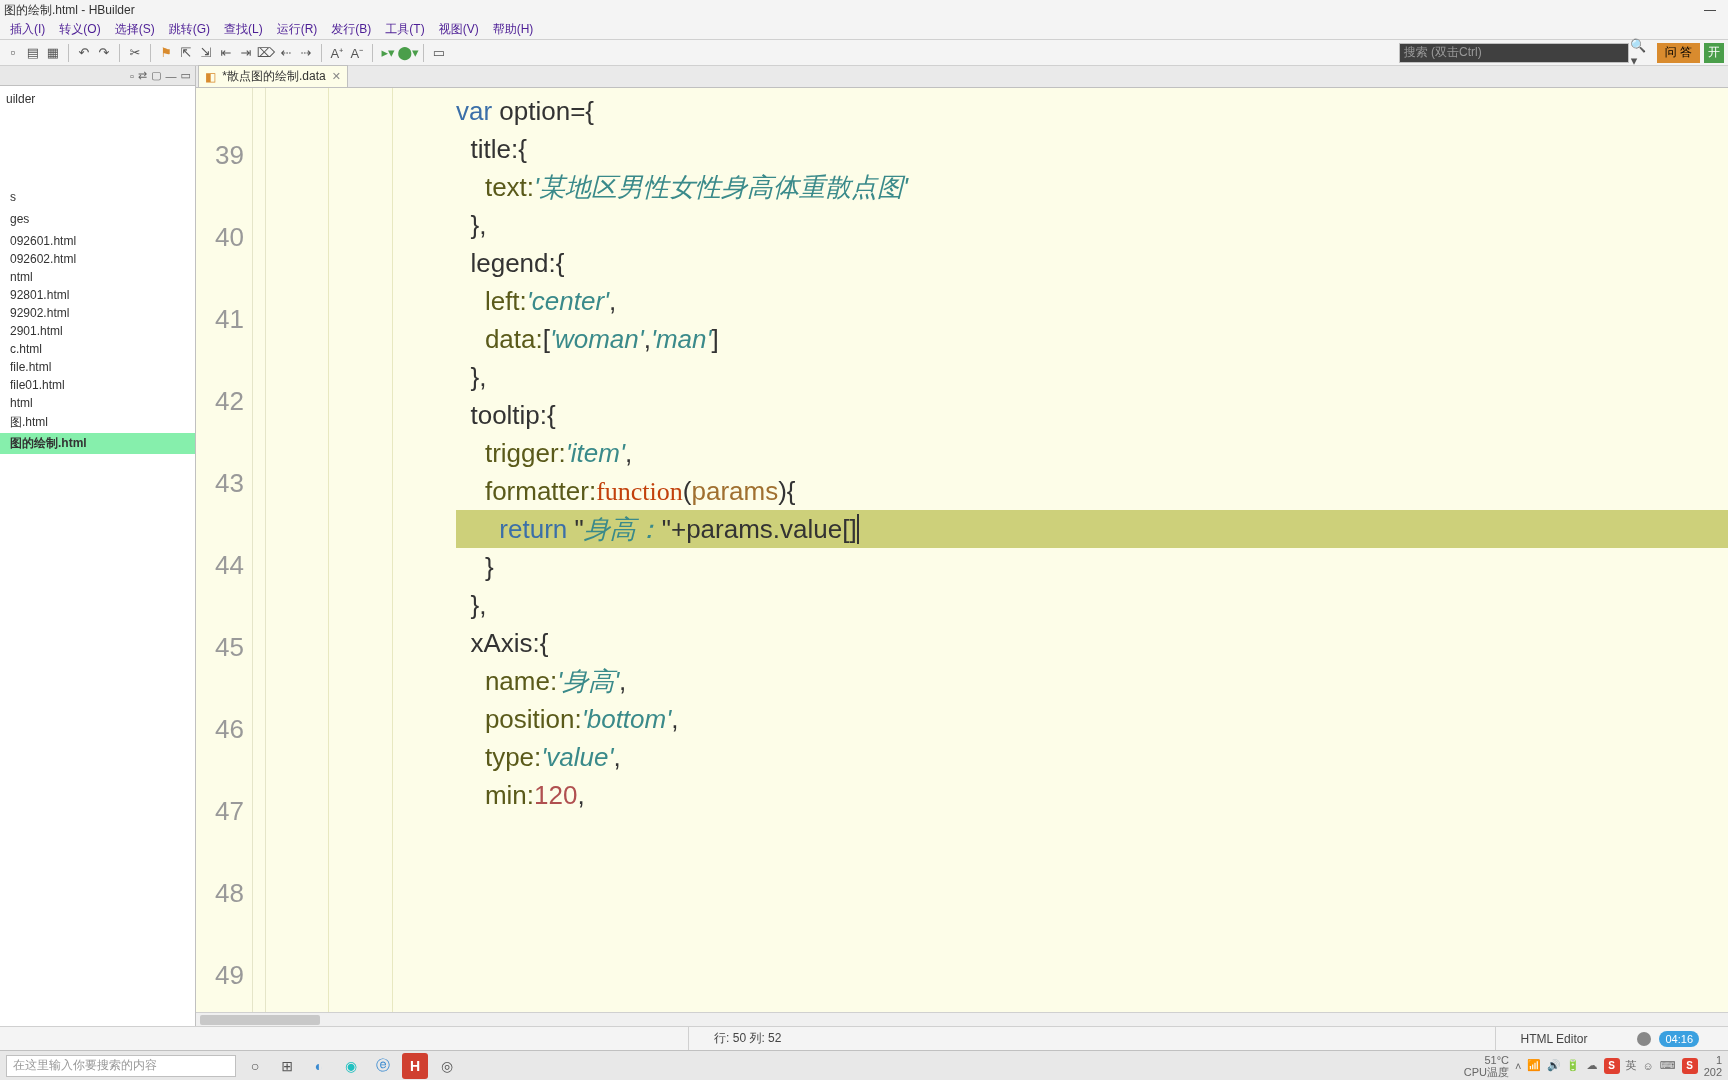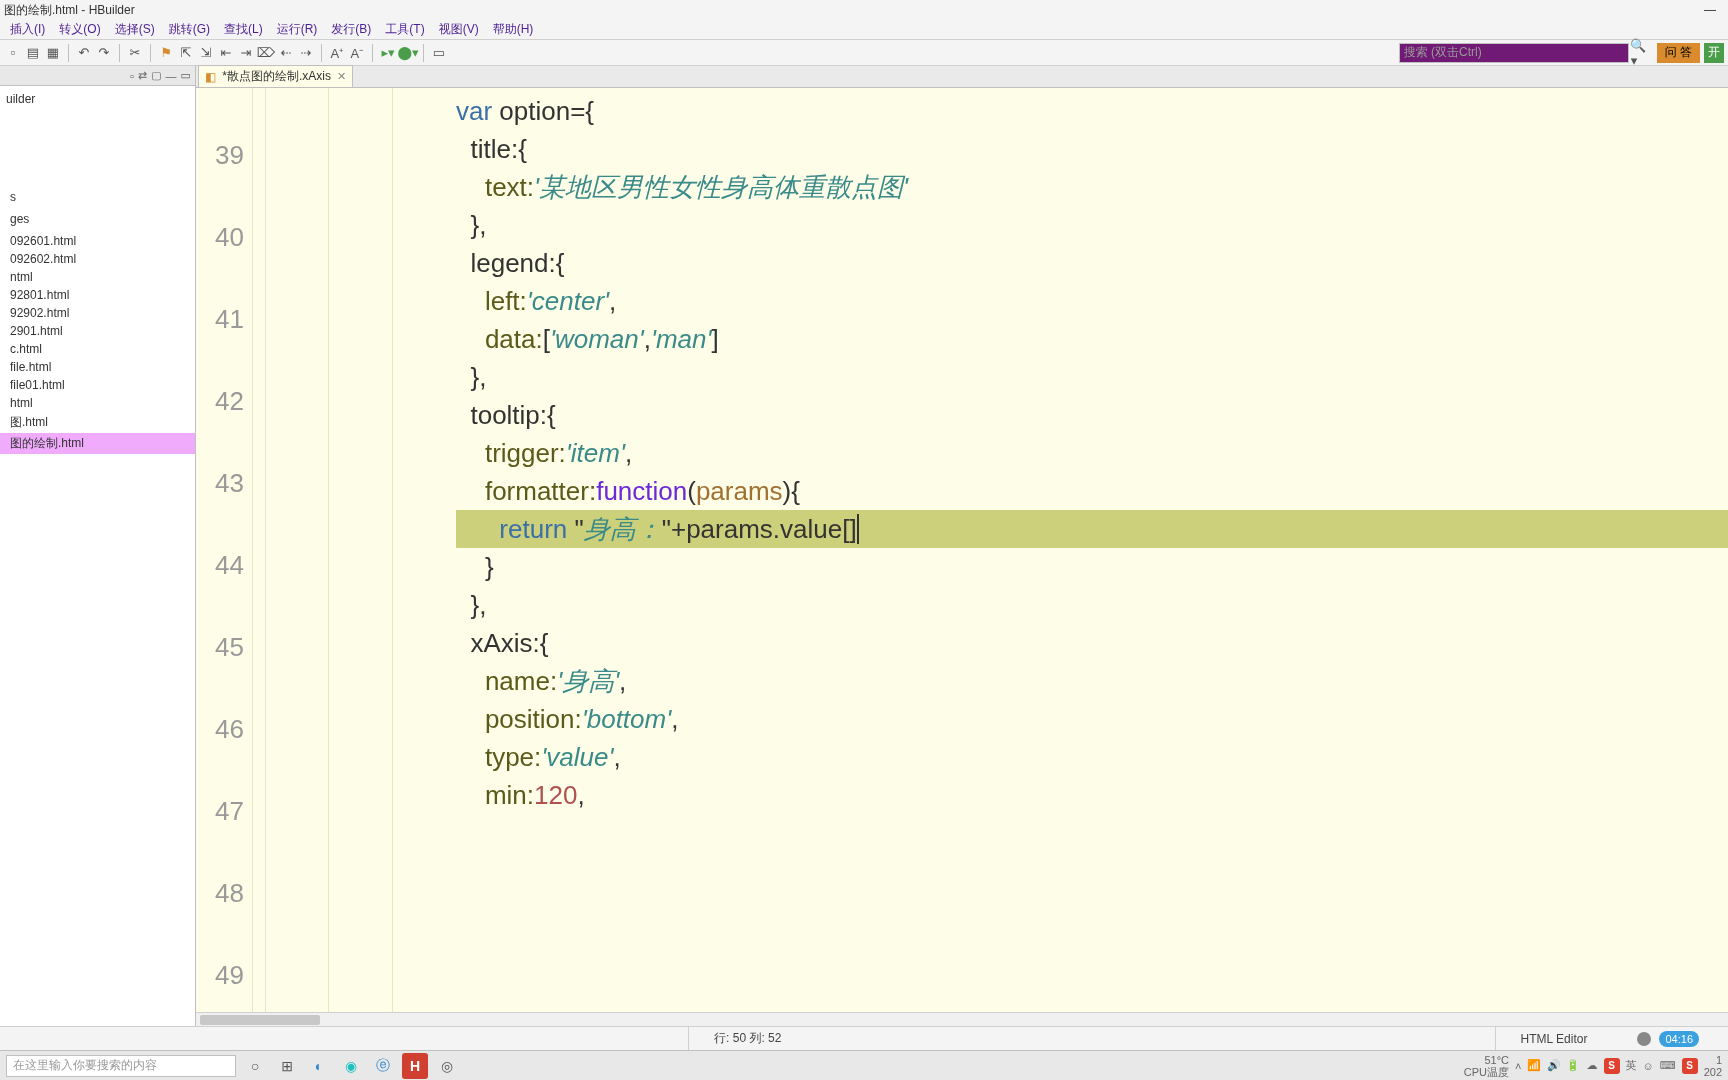--- a/index.html
+++ b/index.html
@@ -13,35 +13,35 @@
 .menubar { height:20px; background:#f4f4f4; display:flex; align-items:center; gap:2px; padding:0 4px; color:#4c1d95; font-size:12px; border-bottom:1px solid #d0d0d0; }
 .menubar .mitem { padding:2px 6px; cursor:default; }
 
 
 .toolbar { height:26px; background:#f4f4f4; display:flex; align-items:center; padding:0 4px; gap:2px; border-bottom:1px solid #d0d0d0; }
 .toolbar .tb-sep { width:1px; height:18px; background:#c0c0c0; margin:0 4px; }
 .toolbar .tb-btn { width:18px; height:18px; display:flex; align-items:center; justify-content:center; color:#555; font-size:13px; cursor:pointer; }
 .toolbar .tb-btn.orange { color:#d98b2e; }
 .toolbar .tb-btn.green { color:#4a9e4a; }
 .toolbar .spacer { flex:1; }
-.searchbox { width:230px; height:20px; border:1px solid #c0c0c0; background:#701a75; display:flex; align-items:center; padding:0 4px; color:#999; font-size:12px; }
+.searchbox { width:230px; height:20px; border:1px solid #c0c0c0; background:#404040; display:flex; align-items:center; padding:0 4px; color:#999; font-size:12px; }
 .askbtn { background:#d98b2e; color:#000000; padding:2px 8px; height:20px; display:flex; align-items:center; margin-left:6px; font-size:12px; }
 .openbtn { background:#4a9e4a; color:#fff; padding:2px 4px; height:20px; display:flex; align-items:center; margin-left:2px; font-size:12px; }
 
 
 .main { display:flex; height:calc(1080px - 20px - 20px - 26px - 24px - 30px); }
 .sidebar { width:196px; background:#fff; border-right:1px solid #c0c0c0; display:flex; flex-direction:column; }
 .side-header { height:20px; background:#e8e8e8; border-bottom:1px solid #c0c0c0; display:flex; align-items:center; justify-content:flex-end; gap:4px; padding:0 4px; font-size:11px; color:#666; }
 .side-header .sh-btn { cursor:pointer; }
 .side-body { flex:1; background:#fff; overflow:hidden; padding:4px 0; }
 .side-root { padding:2px 6px; color:#333; font-size:12px; }
 .side-empty { height:80px; }
 .filelist { }
 .filelist .file { padding:2px 6px 2px 10px; color:#333; font-size:12px; white-space:nowrap; overflow:hidden; }
-.filelist .file.selected { background:#f0abfc; }
+.filelist .file.selected { background:#86efac;font-weight:bold; }
 
 
 .editor-pane { flex:1; display:flex; flex-direction:column; background:#fafaf0; }
 .tabbar { height:22px; background:#eaeaea; display:flex; align-items:flex-end; border-bottom:1px solid #c0c0c0; }
 .tab { background:#fdfde8; border:1px solid #c0c0c0; border-bottom:none; padding:2px 6px; display:flex; align-items:center; gap:6px; font-size:12px; color:#333; margin-left:2px; }
 .tab .close { color:#888; font-size:11px; cursor:pointer; }
 .editor { flex:1; display:flex; overflow:hidden; background:#fdfde8; }
 .gutter { width:56px; background:#fdfde8; text-align:right; color:#999; font-family:Consolas,monospace; font-size:26px; line-height:38px; padding-right:8px; padding-top:4px; user-select:none; }
 .gutter .ln { height:38px;margin-top:44px; }
 .fold-strip { width:14px; background:#fdfde8; border-left:1px solid #e5e5c8; border-right:1px solid #e5e5c8; }
@@ -49,21 +49,21 @@
 .indent-strip::before, .indent-strip::after { content:""; position:absolute; top:0; bottom:0; width:1px; background:#e8e8c0; }
 .indent-strip::before { left:62px; }
 .indent-strip::after { left:126px; }
 .code { flex:1; font-family:Consolas,"Courier New",monospace; font-size:26px; line-height:38px; padding-top:4px; white-space:pre; color:#333; overflow:hidden; }
 .code .line { height:38px; }
 .code .line.hl { background:#cdd07a; }
 .gutter .ln.hl { background:#cdd07a; }
 .kw { color:#3b6fa8; }
 .prop { color:#5a5a1a; }
 .str { color:#3a8a8a;font-style:italic; }
-.fn { color:#6d28d9; }
+.fn { color:#c2410c;font-family:Liberation Serif, serif; }
 .param { color:#a07030; }
 .num { color:#b05050; }
 .caret { border-right:2px solid #333; }
 .hscroll { height:14px; background:#f0f0f0; border-top:1px solid #d0d0d0; position:relative; }
 .hscroll .thumb { position:absolute; left:4px; top:2px; width:120px; height:10px; background:#c8c8c8; border-radius:2px; }
 .hscroll .arrow { position:absolute; top:0; width:14px; height:14px; display:flex; align-items:center; justify-content:center; color:#888; font-size:10px; }
 .hscroll .arrow.l { left:0; }
 
 
 .statusbar { height:24px; background:#f4f4f4; border-top:1px solid #d0d0d0; display:flex; align-items:center; font-size:12px; color:#444; }
@@ -176,21 +176,21 @@
           <div class="file">图.html</div>
           <div class="file selected">图的绘制.html</div>
         </div>
     </div>
   </div>
 
   <div class="editor-pane">
     <div class="tabbar">
       <div class="tab">
         <span style="color:#d98b2e">◧</span>
-        <span>*散点图的绘制.xAxis</span>
+        <span>*散点图的绘制.data</span>
         <span class="close">✕</span>
       </div>
     </div>
     <div class="editor">
       <div class="gutter" id="gutter">
           <div class="ln">39</div>
           <div class="ln">40</div>
           <div class="ln">41</div>
           <div class="ln">42</div>
           <div class="ln">43</div>

